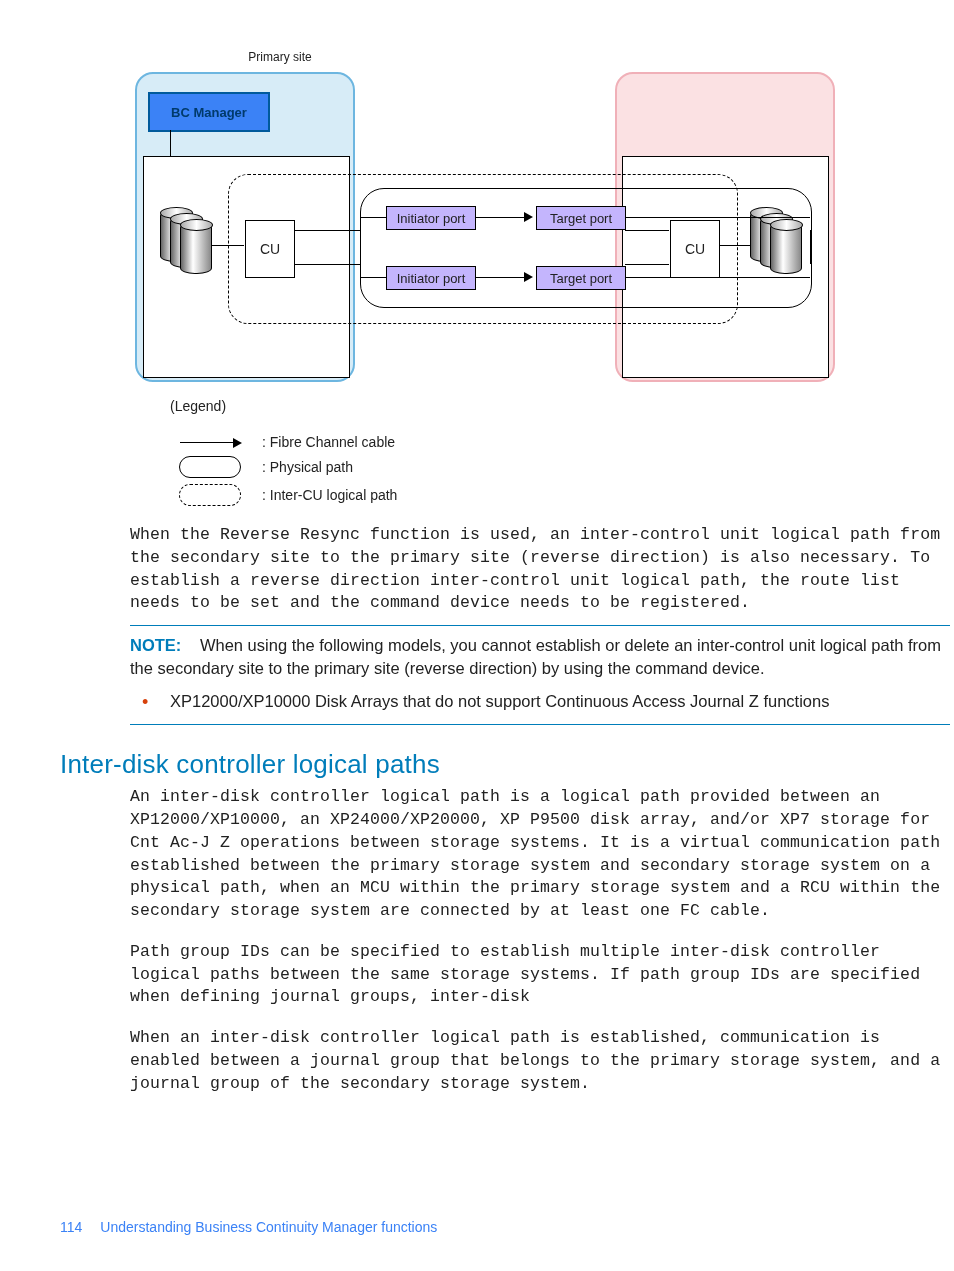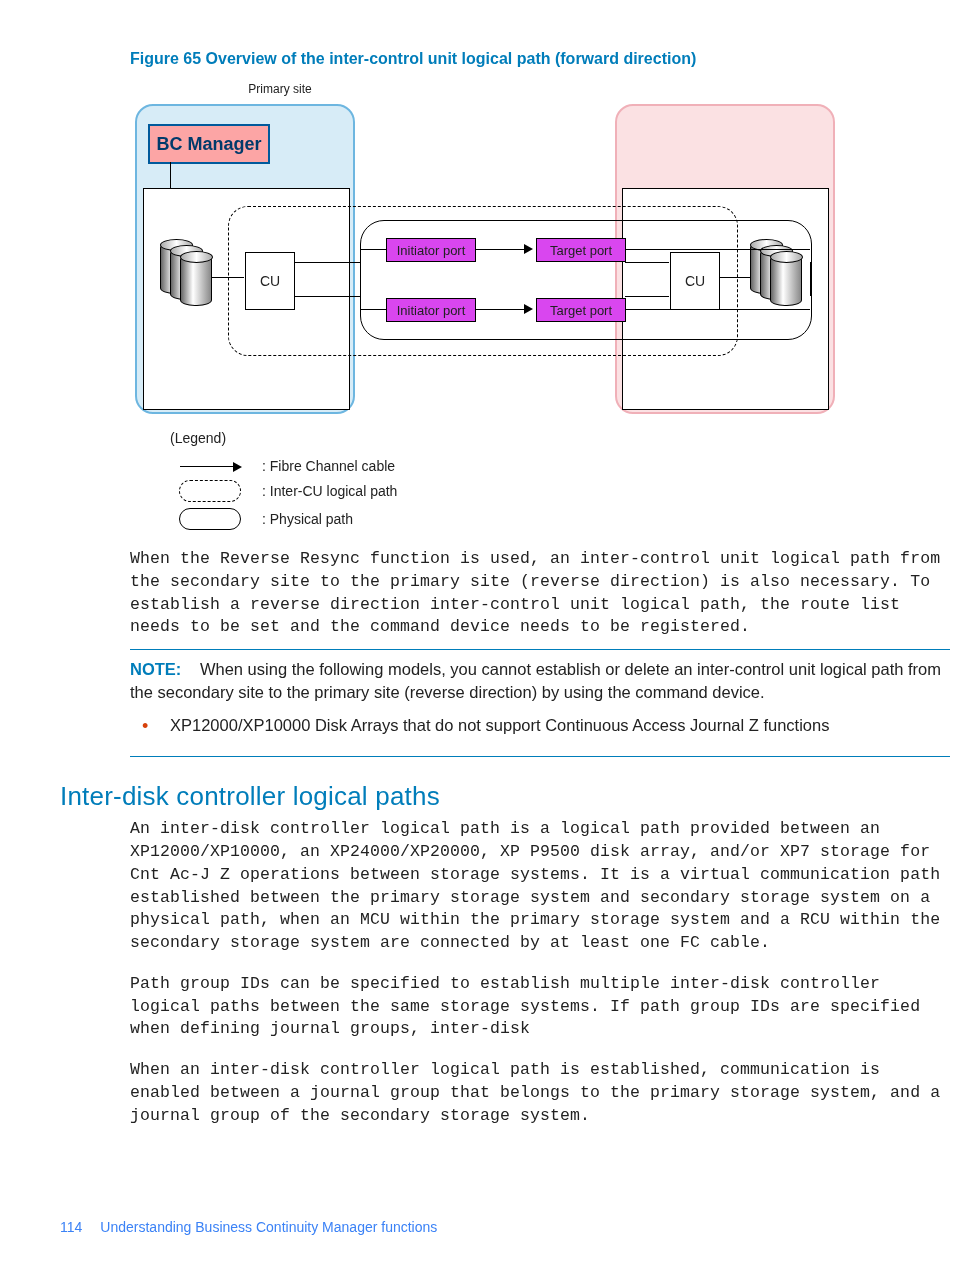--- a/index.html
+++ b/index.html
@@ -65,26 +65,26 @@
   }
   .sitebox.secondary{
     left:485px;
     background:var(--secondary-bg);
     border:2px solid var(--secondary-border);
   }
   .bc-manager{
     position:absolute;
     left:18px; top:42px;
     width:118px; height:36px;
-    background:#fca5a5;
+    background:#3b82f6;
     border:2px solid #005a9c;
     font-weight:bold;
     color:#003a6b;
     display:flex;align-items:center;justify-content:center;
-    font-size:18px;
+    font-size:13px;
   }
   .storage{
     position:absolute;
     width:205px; height:220px;
     background:#fff;
     border:1.5px solid #000;
     top:106px;
   }
   .storage.primary{left:13px;}
   .storage.secondary{left:492px;}
@@ -138,21 +138,21 @@
     border-radius:24px;
     background:transparent;
   }
   .phys-path.outer{
     top:138px; left:230px; width:450px; height:118px;
   }
   .port{
     position:absolute;
     width:88px;height:22px;
     border:1px solid #000;
-    background:#d946ef;
+    background:#c4b5fd;
     display:flex;align-items:center;justify-content:center;
     font-size:13px;
   }
   .fc-line{
     position:absolute;
     height:0;border-top:1.5px solid #000;
   }
   .arrowhead{
     position:absolute;
     width:0;height:0;
@@ -163,21 +163,21 @@
   .dashed-box{
     position:absolute;
     border:1.8px dashed #000;
     border-radius:20px;
   }
   .legend{
     font-size:14px;
     margin-top:8px;
     margin-left:40px;
   }
-  .legend .title{margin-bottom:12px;}
+  .legend .title{margin-bottom:20px;}
   .legend-row{
     display:flex;align-items:center;gap:12px;margin:6px 0;
   }
   .legend-symbol{width:80px;display:flex;align-items:center;justify-content:center;}
   .legend-fc{width:60px;height:0;border-top:1.5px solid #000;position:relative;}
   .legend-fc::after{content:"";position:absolute;right:-2px;top:-5px;width:0;height:0;border-left:9px solid #000;border-top:5px solid transparent;border-bottom:5px solid transparent;}
   .legend-phys{width:60px;height:20px;border:1.5px solid #000;border-radius:14px;}
   .legend-dash{width:60px;height:20px;border:1.8px dashed #000;border-radius:14px;}
 
   .body-para{
@@ -185,21 +185,21 @@
     line-height:1.38;
     margin:18px 8px 10px 70px;
     width:820px;
     font-family: Liberation Mono, monospace;
     letter-spacing:0.1px;
   }
   .note-box{
     border-top:1px solid var(--hp-blue);
     border-bottom:1px solid var(--hp-blue);
     margin:10px 0 10px 70px;
-    padding:8px 0 20px 0;
+    padding:8px 0 12px 0;
     width:820px;
     font-size:16.5px;
     line-height:1.38;
   }
   .note-label{
     color:var(--hp-blue);
     font-weight:bold;
     margin-right:14px;
   }
   .note-bullets{
@@ -233,21 +233,20 @@
     color:#3b82f6;
     display:flex;
     gap:18px;
   }
 </style>
 </head>
 <body>
 
 <div class="page">
 
-  <p class="figure-caption">Figure 65 Overview of the inter-control unit logical path (forward direction)</p>
 
   <div class="figure">
     <div class="diagram">
 
       <div class="site-label primary">Primary site</div>
       <div class="site-label secondary">Secondary site</div>
 
       <div class="sitebox primary"></div>
       <div class="sitebox secondary"></div>
 
@@ -314,29 +313,29 @@
     <div class="legend">
       <div class="title">(Legend)</div>
       <div class="legend-row">
         <div class="legend-symbol">
             <div class="legend-fc"></div>
           </div>
         <span>: Fibre Channel cable</span>
       </div>
       <div class="legend-row">
         <div class="legend-symbol">
-            <div class="legend-dash"></div>
-          </div>
-        <span>: Inter-CU logical path</span>
+            <div class="legend-phys"></div>
+          </div>
+        <span>: Physical path</span>
       </div>
       <div class="legend-row">
         <div class="legend-symbol">
-            <div class="legend-phys"></div>
-          </div>
-        <span>: Physical path</span>
+            <div class="legend-dash"></div>
+          </div>
+        <span>: Inter-CU logical path</span>
       </div>
     </div>
   </div>
 
   <p class="body-para">When the Reverse Resync function is used, an inter-control unit logical path from the secondary site to the primary site (reverse direction) is also necessary. To establish a reverse direction inter-control unit logical path, the route list needs to be set and the command device needs to be registered.</p>
 
   <div class="note-box">
     <div>
       <span class="note-label">NOTE:</span>
       <span>When using the following models, you cannot establish or delete an inter-control unit logical path from the secondary site to the primary site (reverse direction) by using the command device.</span>

